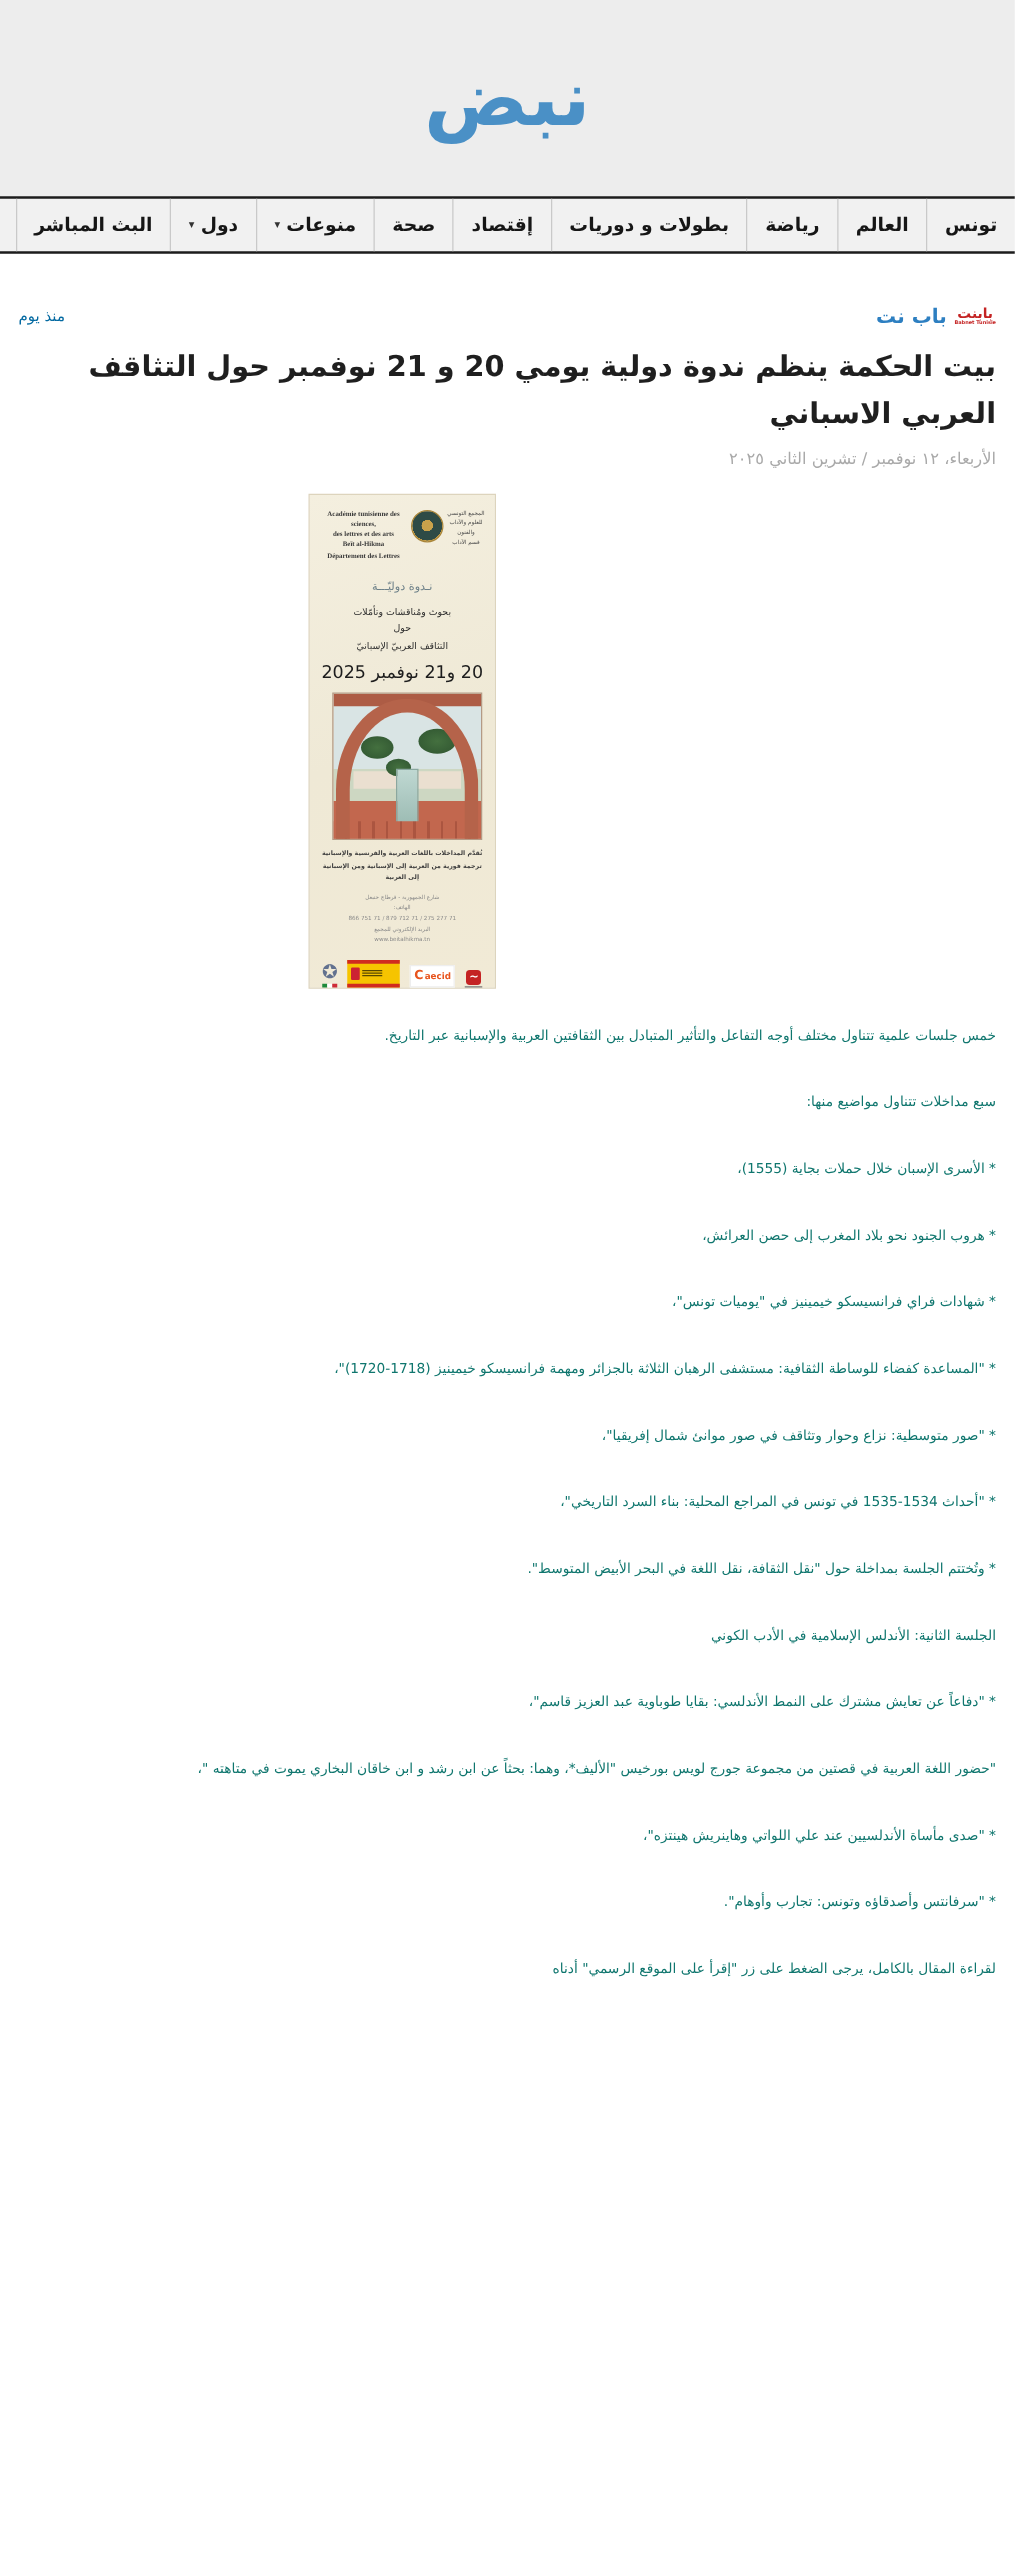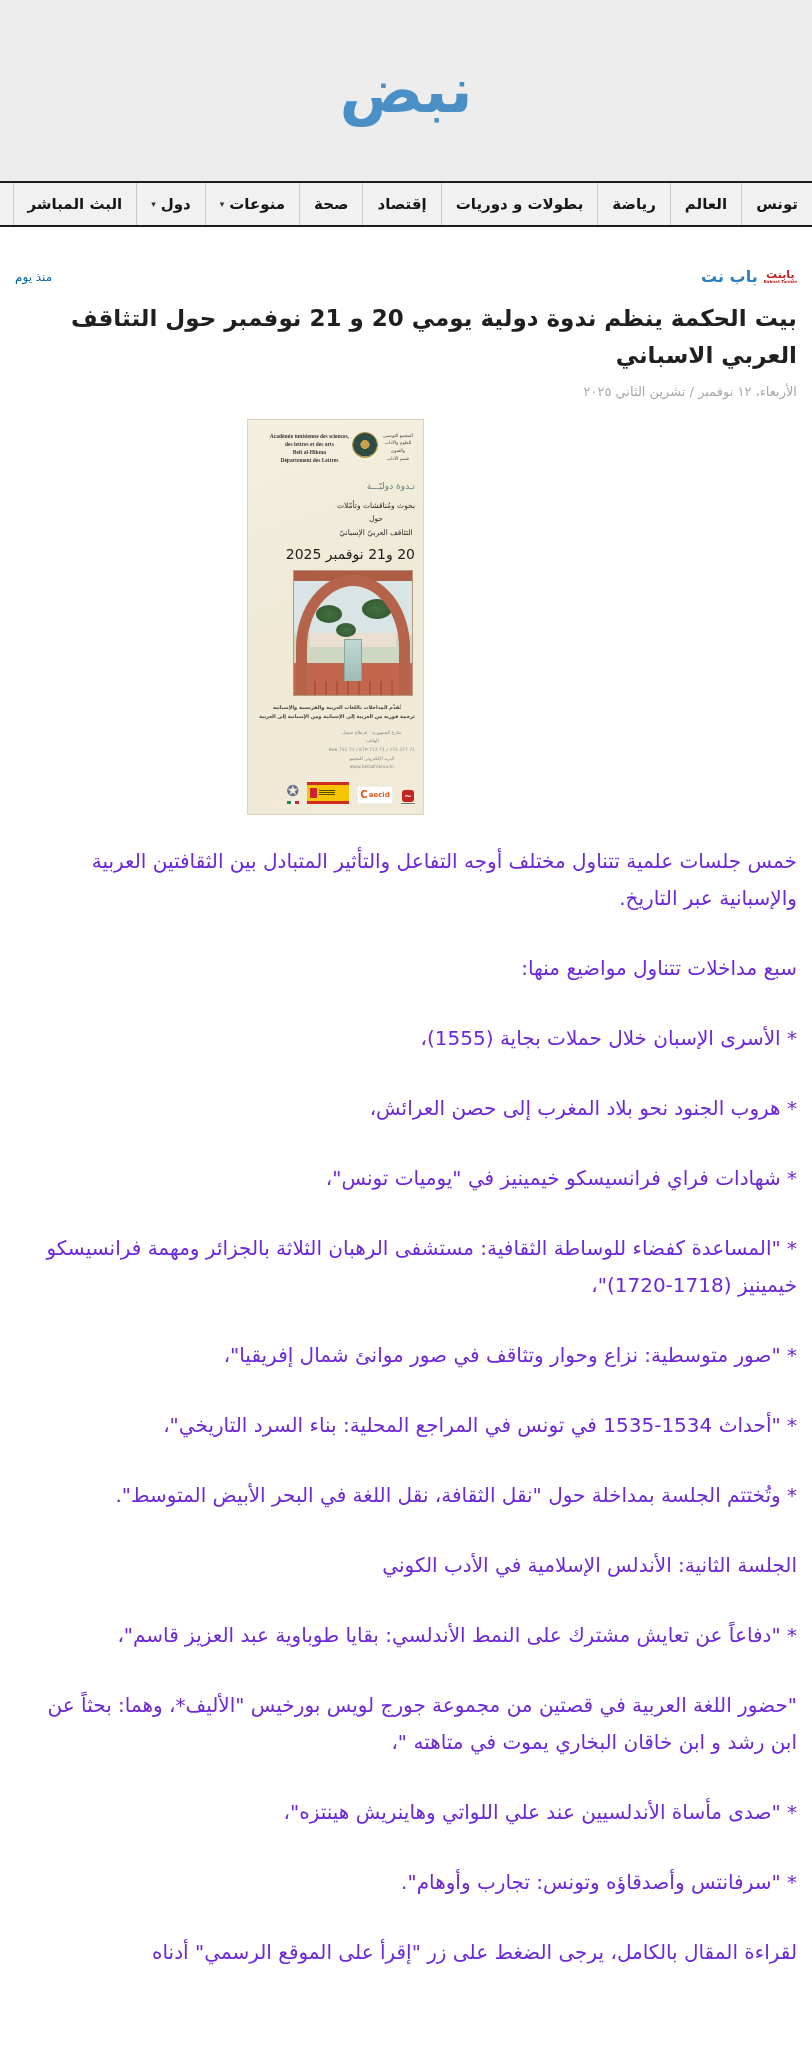--- a/index.html
+++ b/index.html
@@ -1,20 +1,20 @@
 <!DOCTYPE html>
 <html lang="ar" dir="rtl"><head>
 <meta charset="utf-8">
 <style>
   html,body{margin:0;padding:0;background:#fff;}
   body{width:812px;font-family:"DejaVu Sans",sans-serif;-webkit-font-smoothing:antialiased;}
   .page{width:812px;overflow:hidden;}
 
   
-  .site-header{background:#ededed;height:181px;display:flex;align-items:center;justify-content:center;}
+  .site-header{background:#ededed;height:157px;display:flex;align-items:center;justify-content:center;}
   .site-logo{font-size:62px;font-weight:bold;color:#4a90c6;line-height:1;cursor:pointer;}
 
   
   .main-nav{background:#f1f1f1;border-top:2px solid #1c1c1c;border-bottom:2px solid #1c1c1c;}
   .main-nav ul{list-style:none;margin:0;padding:0;display:flex;flex-direction:row;}
   .nav-item{display:flex;align-items:center;gap:5px;padding:12px 14px;font-size:15px;font-weight:bold;color:#161616;border-left:1px solid #c9c9c9;cursor:pointer;white-space:nowrap;}
   .nav-item:last-child{border-left:none;}
   .caret{font-size:9px;color:#333;}
 
   
@@ -24,21 +24,21 @@
   .source-logo{display:inline-flex;flex-direction:column;align-items:center;line-height:1;}
   .source-logo .mark{color:#c42323;font-size:11px;font-weight:bold;letter-spacing:-1px;}
   .source-logo .micro{font-size:4px;color:#c42323;}
   .time-ago{color:#0369a1;font-size:12px;}
 
   .article-title{font-size:23px;line-height:1.6;font-weight:bold;color:#1f1f1f;margin:14px 0 10px;text-align:right;}
   .article-date{color:#a9a9a9;font-size:13px;text-align:right;margin-bottom:20px;}
 
   
   .poster-wrap{margin:14px 0 0;direction:ltr;}
-  .poster{box-sizing:border-box;width:177px;height:396px;margin-left:232px;background:linear-gradient(160deg,#f4efdf 0%,#efe9d6 50%,#f1ead6 100%);border:1px solid #ddd4bd;padding:12px 8px 10px;display:flex;flex-direction:column;direction:ltr;align-items:flex-end;}
+  .poster{box-sizing:border-box;width:150px;height:396px;margin-left:232px;background:linear-gradient(160deg,#f4efdf 0%,#efe9d6 50%,#f1ead6 100%);border:1px solid #ddd4bd;padding:12px 8px 0;display:flex;flex-direction:column;direction:ltr;}
   .poster-top{display:flex;justify-content:space-between;align-items:flex-start;gap:3px;}
   .fr-block{font-family:"Liberation Serif",serif;font-size:5.5px;font-weight:bold;color:#3a3a3a;text-align:center;line-height:1.5;}
   .emblem{width:24px;height:24px;border-radius:50%;flex:none;background:radial-gradient(circle at 50% 48%,#c9a24b 0 26%,#2e4b46 27% 68%,#c9a24b 69% 100%);border:1.5px solid #a8853a;}
   .ar-org{font-size:4.5px;color:#4a4a4a;text-align:center;line-height:1.7;direction:rtl;width:34px;}
   .event-kind{margin-top:16px;text-align:center;color:#6e8189;font-size:9px;letter-spacing:1px;direction:rtl;}
   .event-lines{margin-top:8px;text-align:center;color:#2c2c2c;font-size:7.5px;line-height:1.8;direction:rtl;}
   .event-date{margin-top:7px;text-align:center;color:#1d1d1d;font-weight:normal;font-size:14px;direction:rtl;}
 
   .painting{position:relative;width:118px;height:136px;margin:8px 2px 7px auto;background:linear-gradient(#d9e4e4 0 52%,#cdd7c2 52% 74%,#c2674e 74% 100%);overflow:hidden;border:1px solid #b49a85;}
   .painting .lintel{position:absolute;top:0;left:0;right:0;height:10px;background:#ad5c45;}
@@ -65,21 +65,21 @@
   .spain .txt{display:flex;flex-direction:column;gap:1px;}
   .spain .txt i{display:block;width:16px;height:1px;background:#5a4a00;}
   .aecid{width:34px;height:16px;background:#fff;border:1px solid #eee;display:flex;align-items:center;justify-content:center;font-weight:bold;color:#e8541d;font-size:7px;}
   .aecid .cmark{font-size:10px;margin-right:1px;}
   .cerv{display:flex;flex-direction:column;align-items:center;gap:1px;}
   .cerv .tilde{width:12px;height:12px;background:#c42323;border-radius:3px;color:#fff;font-size:9px;line-height:12px;text-align:center;font-weight:bold;}
   .cerv i{display:block;width:14px;height:1px;background:#777;}
 
   
   .article-body{margin-top:28px;padding-bottom:40px;}
-  .article-body p{margin:16px 0 33px;font-size:20px;line-height:1.85;color:#6d28d9;text-align:right;}
+  .article-body p{margin:16px 0 33px;font-size:11px;line-height:1.85;color:#0f766e;text-align:right;}
 </style>
 </head>
 <body>
 
 <div class="page">
 
   <header class="site-header">
     <div class="site-logo">نبض</div>
   </header>
 

